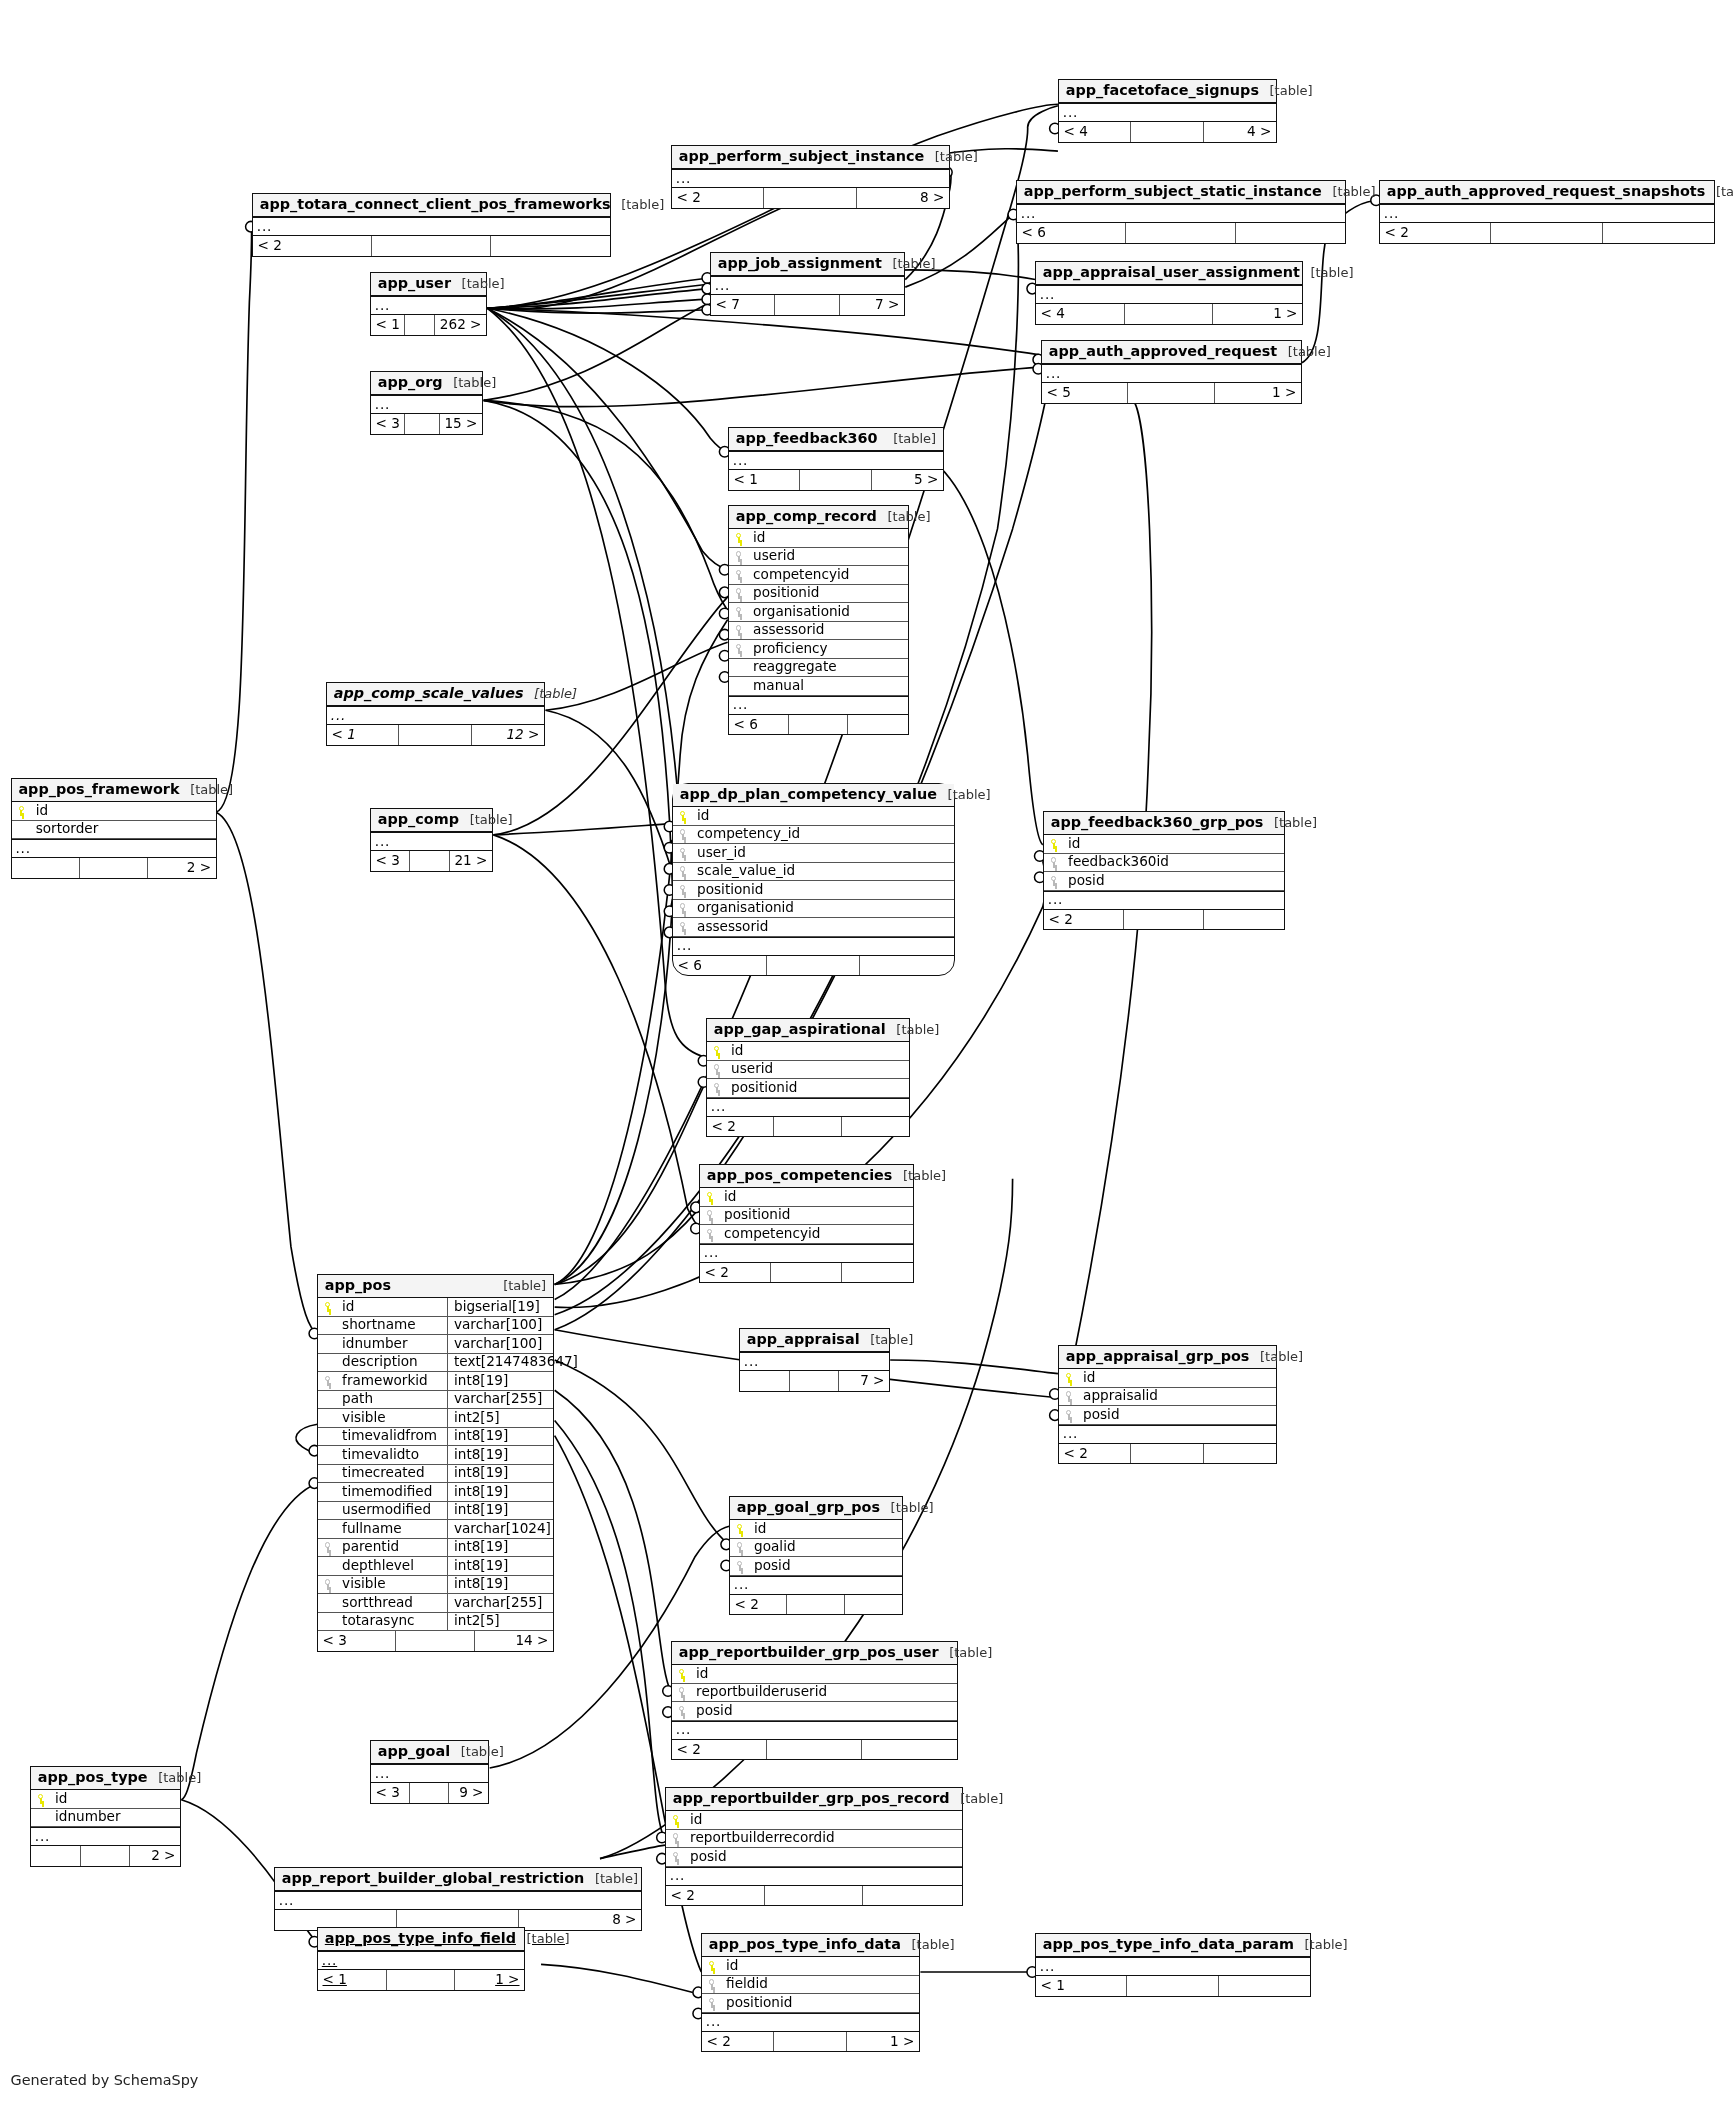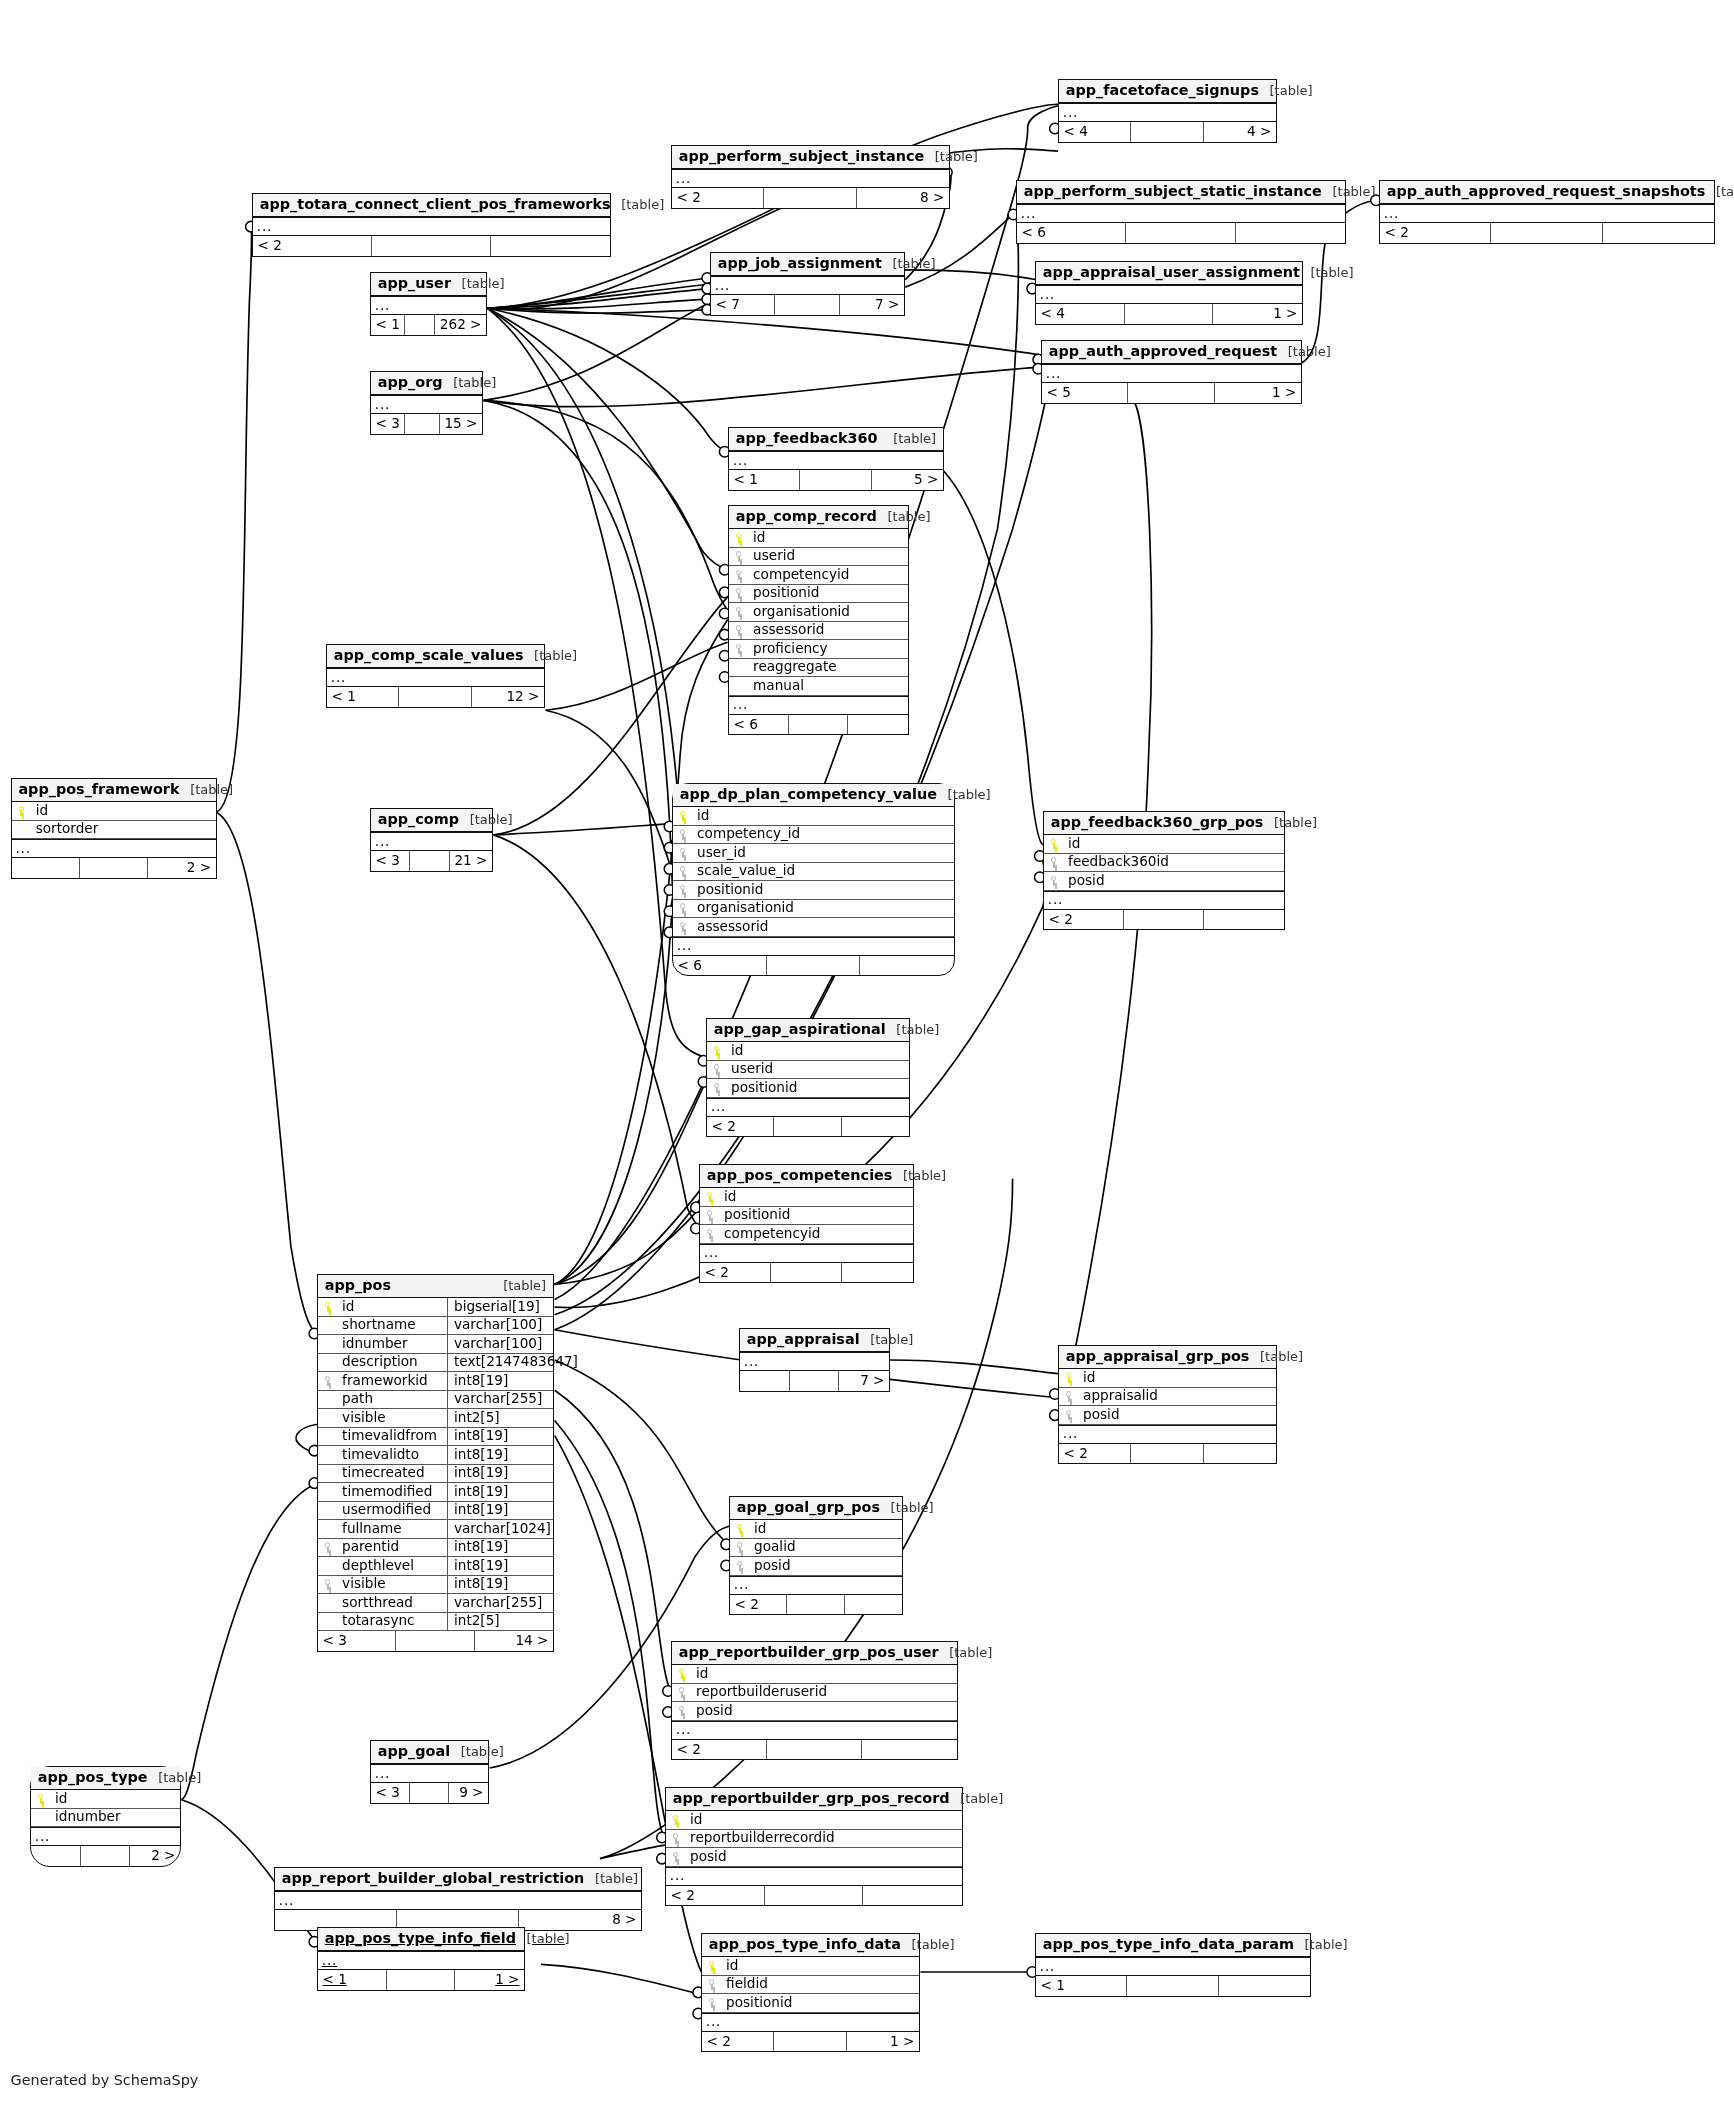--- a/index.html
+++ b/index.html
@@ -492,21 +492,21 @@
           <span class="col-key"></span>
           <span class="col-name">manual</span>
         </div>
         <div class="ellipsis-row">...</div>
         <div class="foot">
           <div class="foot-cell">&lt; 6</div>
           <div class="foot-cell"></div>
           <div class="foot-cell"></div>
         </div>
       </div>
-      <div class="tbl" style="left: 326px; top: 644px; width: 219px;">
+      <div class="tbl" style="left: 326px; top: 682px; width: 219px; font-style: italic;">
         <div class="tbl-head">
           <span class="tbl-name">app_comp_scale_values</span>
           <span class="tbl-tag">[table]</span>
         </div>
         <div class="ellipsis-row">...</div>
         <div class="foot">
           <div class="foot-cell">&lt; 1</div>
           <div class="foot-cell"></div>
           <div class="foot-cell">12 &gt;</div>
         </div>
@@ -825,21 +825,21 @@
           <span class="tbl-name">app_goal</span>
           <span class="tbl-tag">[table]</span>
         </div>
         <div class="ellipsis-row">...</div>
         <div class="foot">
           <div class="foot-cell">&lt; 3</div>
           <div class="foot-cell"></div>
           <div class="foot-cell">9 &gt;</div>
         </div>
       </div>
-      <div class="tbl" style="left: 30px; top: 1766px; width: 151px; border-radius: 20px;">
+      <div class="tbl" style="left: 30px; top: 1766px; width: 151px;">
         <div class="tbl-head">
           <span class="tbl-name">app_pos_type</span>
           <span class="tbl-tag">[table]</span>
         </div>
         <div class="col">
           <span class="col-key"><i class="key pk"></i></span>
           <span class="col-name">id</span>
         </div>
         <div class="col">
           <span class="col-key"></span>

